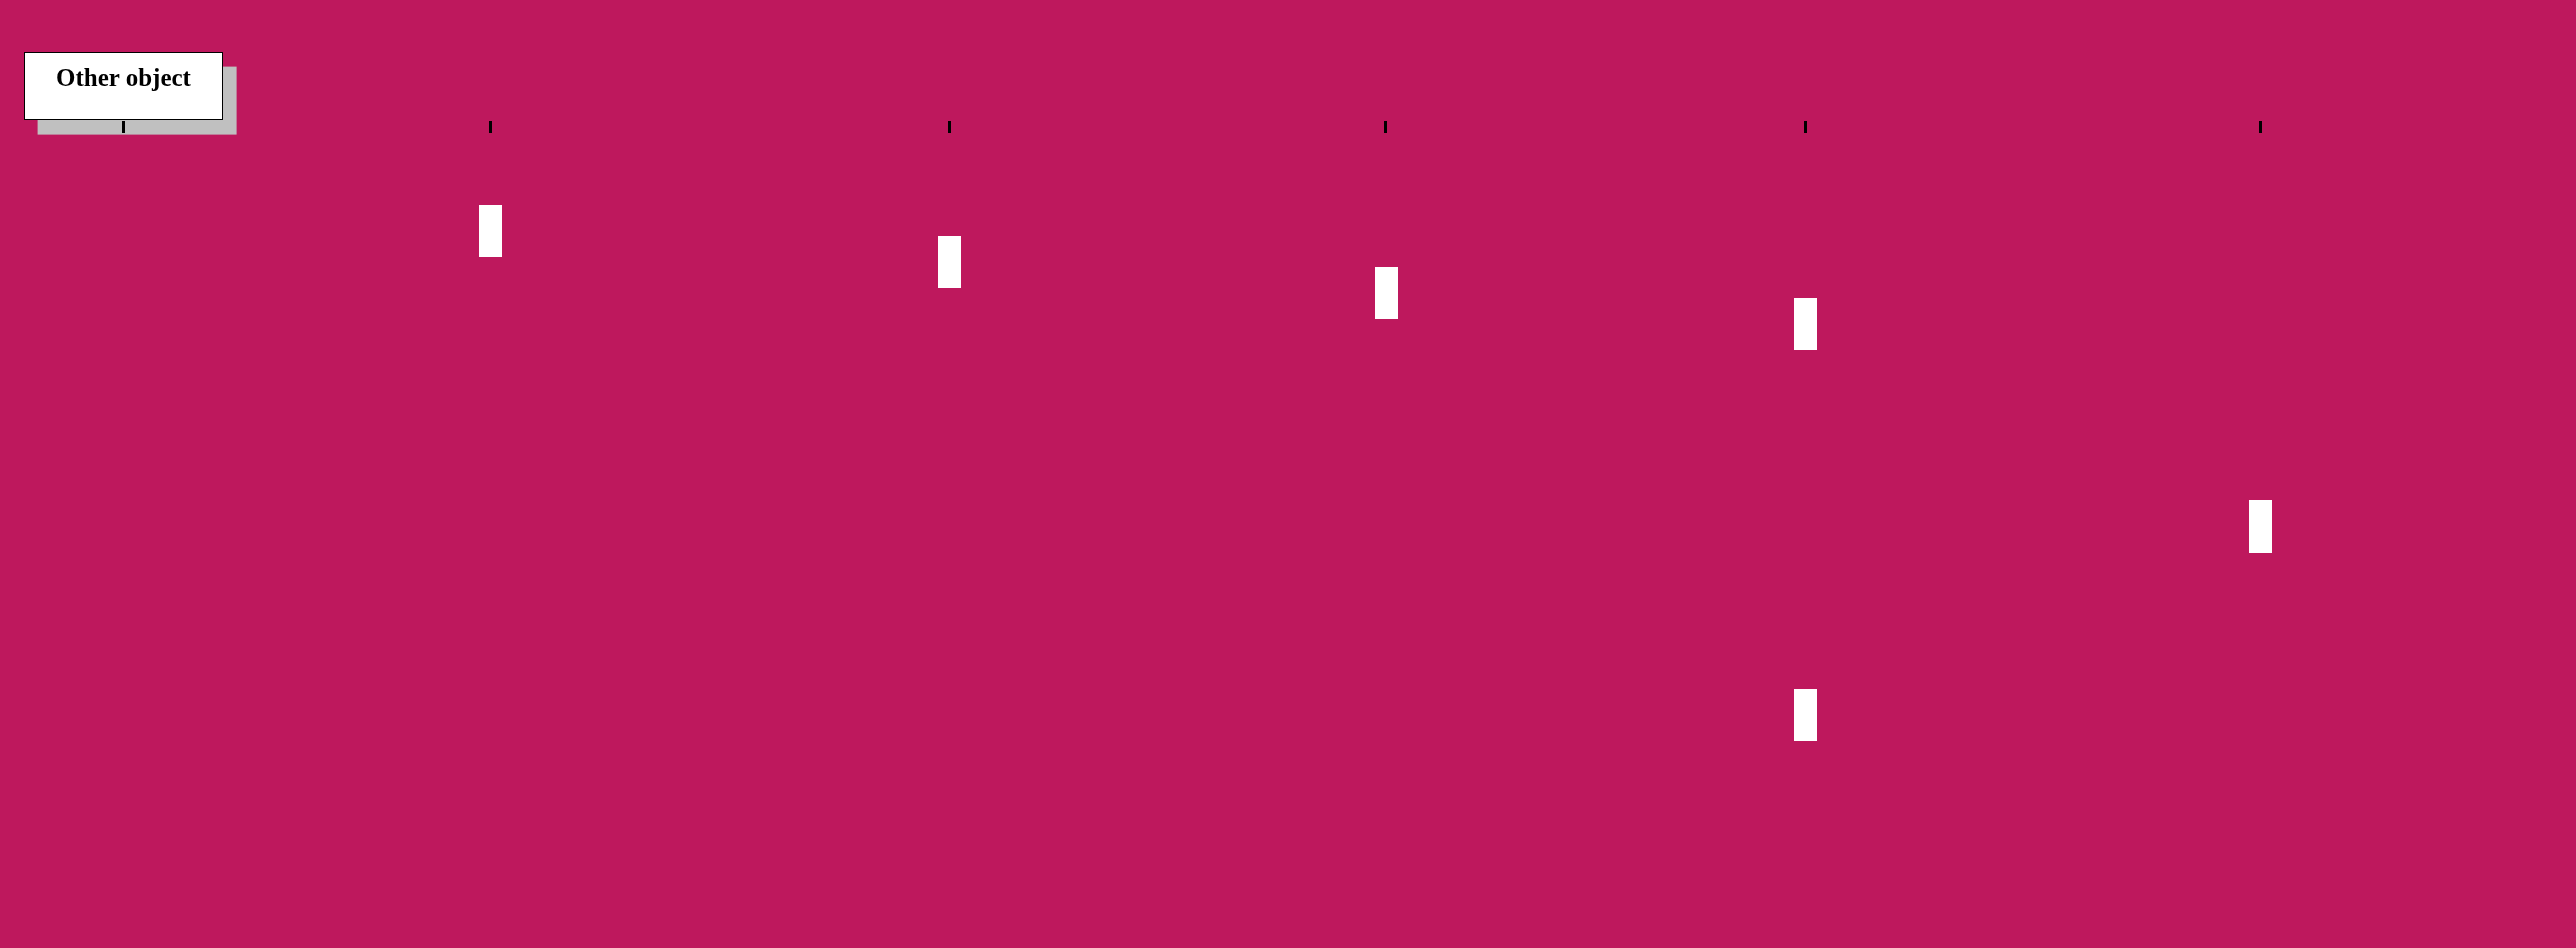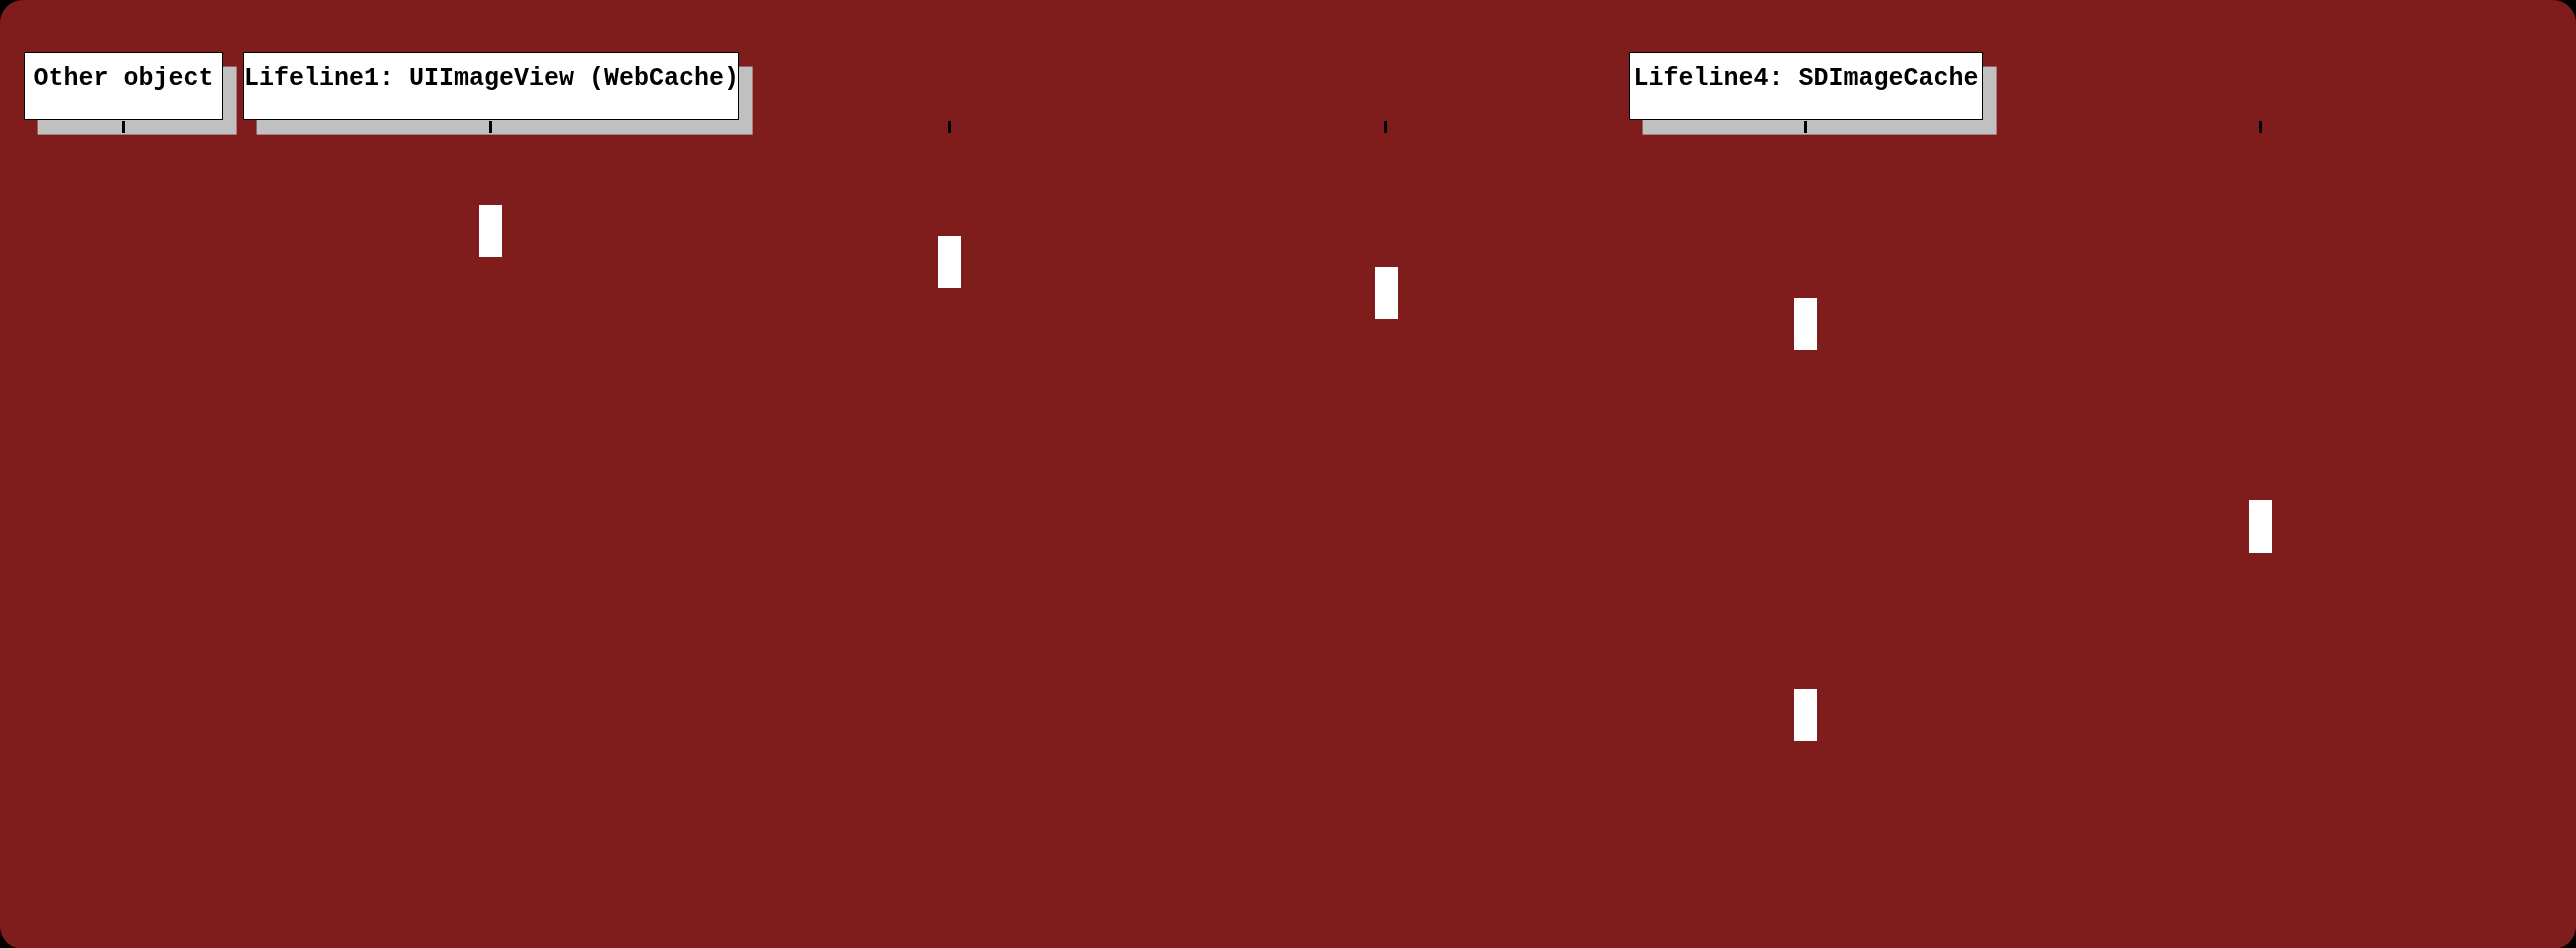--- a/index.html
+++ b/index.html
@@ -4,24 +4,23 @@
 <style>
   html, body {
     margin: 0;
     padding: 0;
     background: #000000;
   }
   .canvas {
     position: relative;
     width: 2576px;
     height: 949px;
-    background: #7f1d1d;
+    background: #be185d;
     overflow: hidden;
-    font-family: Liberation Mono, monospace;
-    border-radius: 23px;
+    font-family: Liberation Serif, serif;
   }
   .pbox {
     position: absolute;
     top: 52px;
     height: 68px;
     box-sizing: border-box;
     background: #ffffff;
     border: 1.9px solid #000000;
     box-shadow: 13.6px 14.6px 0 0 #c0c0c0;
     text-align: center;
@@ -48,26 +47,20 @@
   }
 </style>
 </head>
 <body>
 
 <div class="canvas">
 
   <div class="pbox" style="left:24px; width:199px;">
     <span class="plabel">Other object</span>
   </div>
-  <div class="pbox" style="left:243px; width:496px;">
-    <span class="plabel">Lifeline1: UIImageView (WebCache)</span>
-  </div>
-  <div class="pbox" style="left:1629px; width:354px;">
-    <span class="plabel">Lifeline4: SDImageCache</span>
-  </div>
 
   <div class="tick" style="left:122px;"></div>
   <div class="tick" style="left:489px;"></div>
   <div class="tick" style="left:948px;"></div>
   <div class="tick" style="left:1384px;"></div>
   <div class="tick" style="left:1804px;"></div>
   <div class="tick" style="left:2259px;"></div>
 
   <div class="activation" style="left:479px;  top:205px; height:52px;"></div>
   <div class="activation" style="left:938px;  top:236px; height:52px;"></div>

